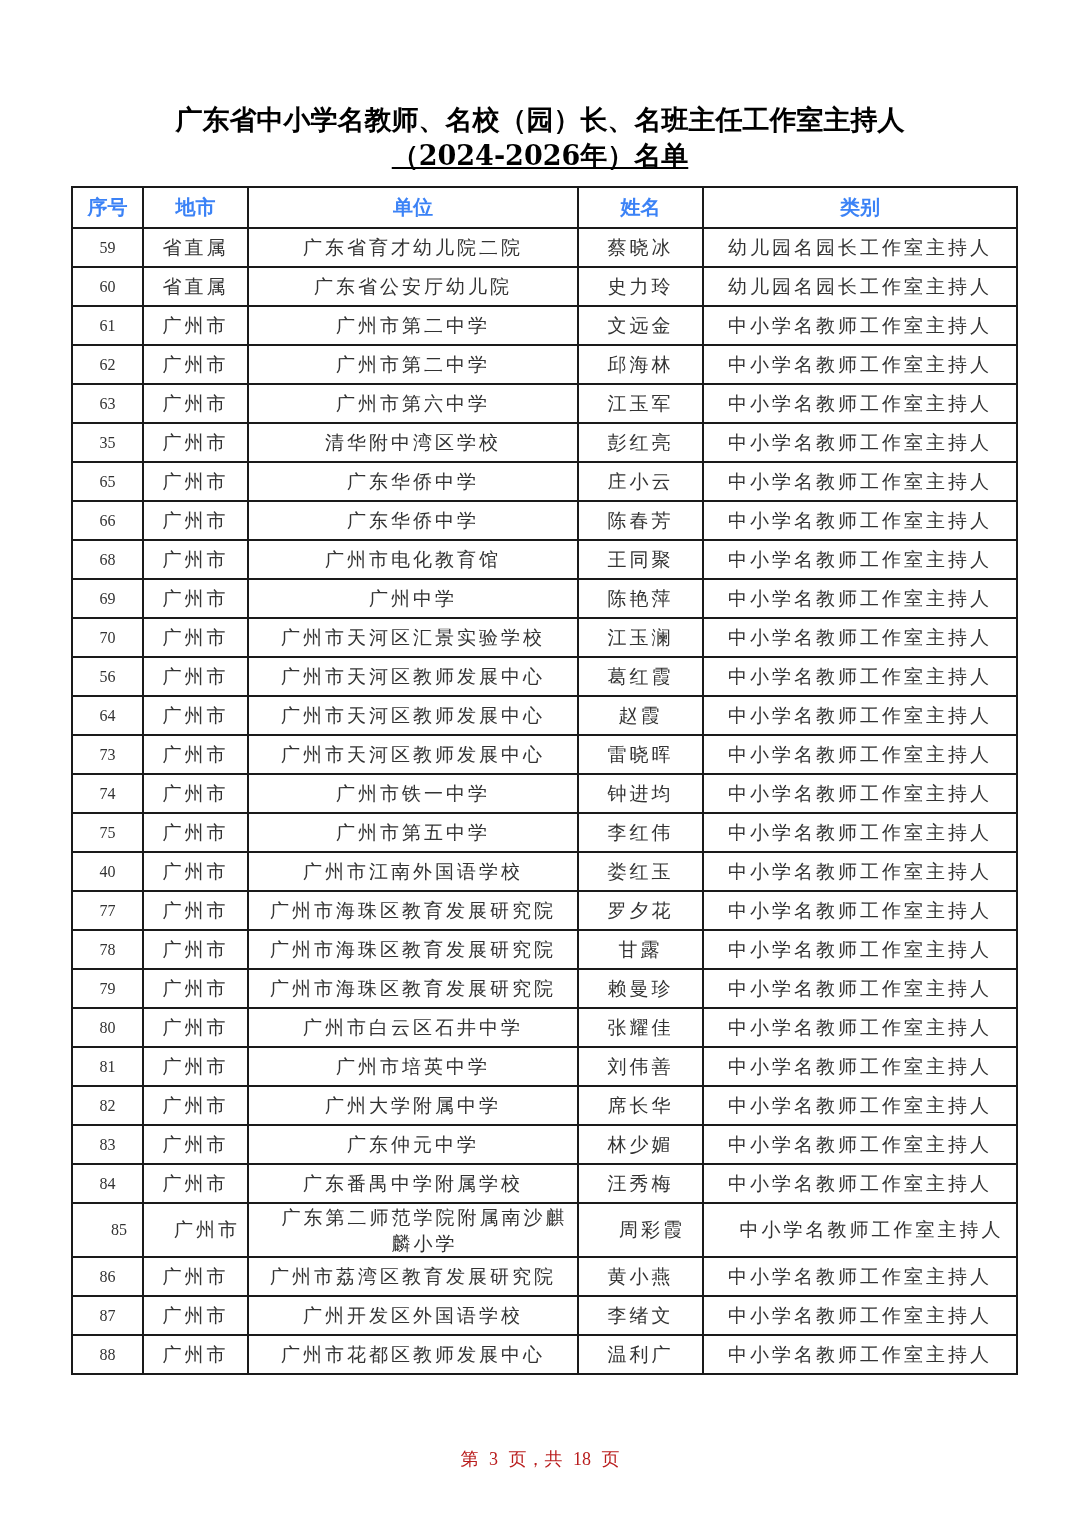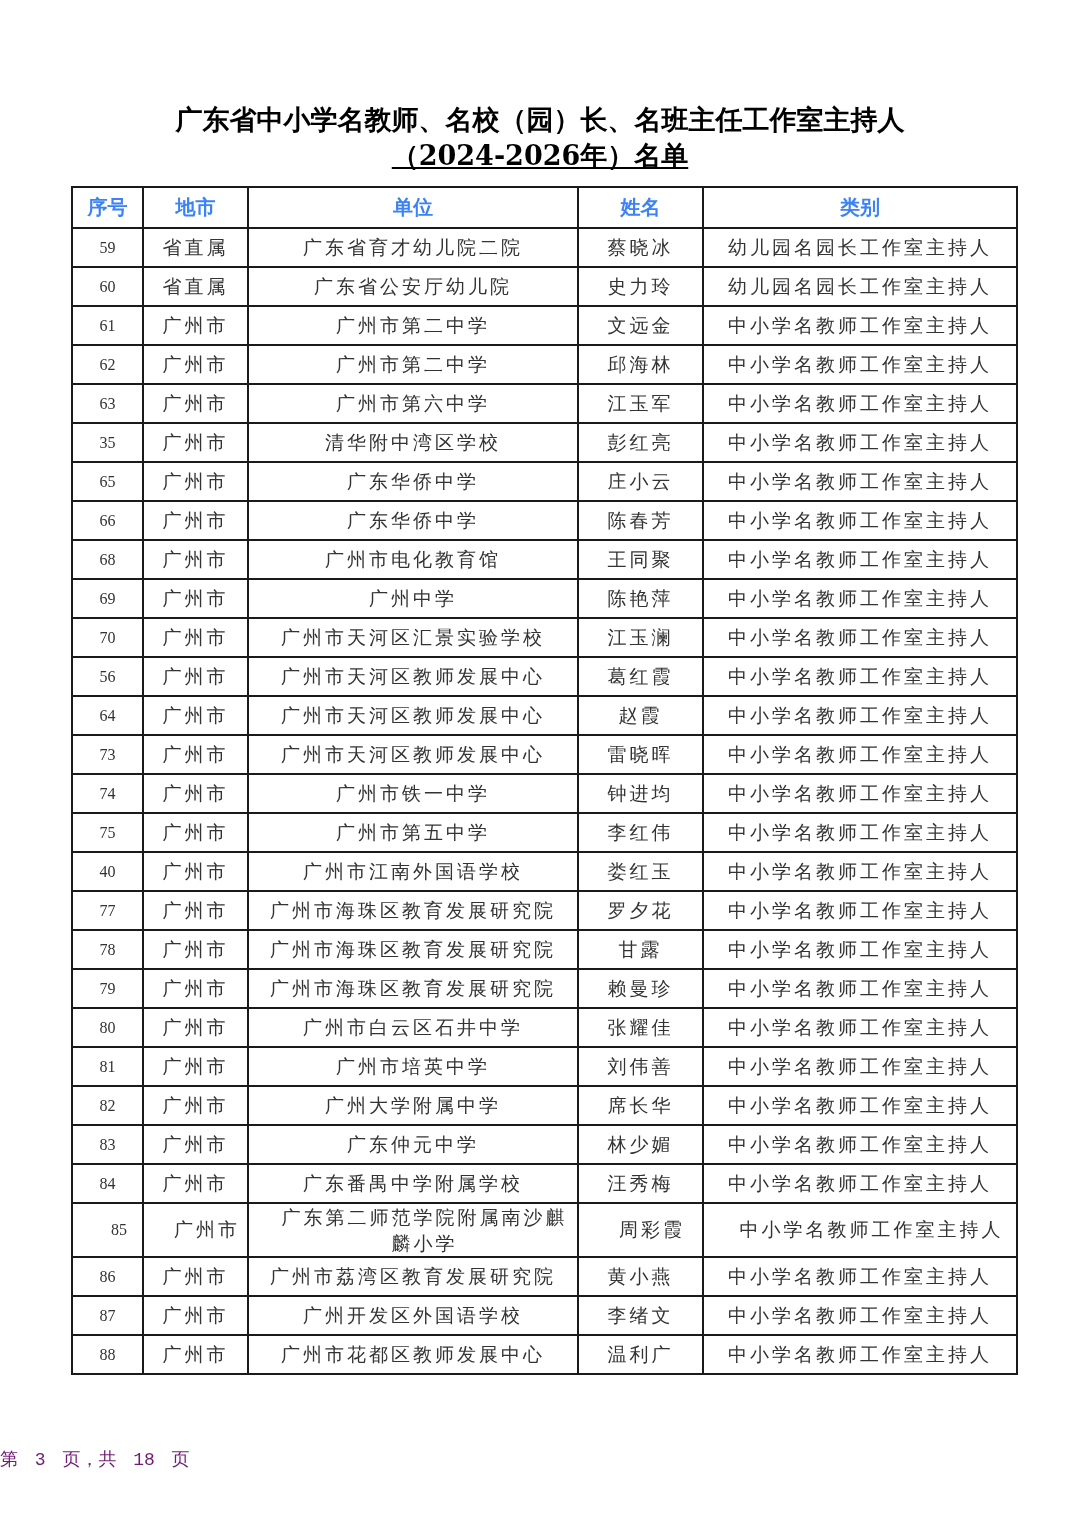--- a/index.html
+++ b/index.html
@@ -13,22 +13,22 @@
   table.list { position: absolute; left: 71px; top: 186px; width: 945px;
                border-collapse: collapse; table-layout: fixed; }
   table.list td, table.list th { border: 2px solid #1a1a1a; text-align: center;
                vertical-align: middle; padding: 0; overflow: hidden; }
   table.list th { height: 39px; font-family: "DejaVu Sans", "Liberation Sans", sans-serif;
                font-weight: bold; font-size: 20px; color: #3b82f6; }
   table.list td { height: 37px; font-size: 19px; letter-spacing: 3px; color: #333; }
   table.list td.num { letter-spacing: 0; font-family: "Liberation Serif", serif; font-size: 16px; }
   table.list tr.tall td { height: 46px; padding-left: 23px; }
   td.unit-wrap { line-height: 26px; padding: 0 6px; }
-  .footer { position: absolute; top: 1447px; left: 0; width: 1080px; text-align: left;
-            font-family: Liberation Mono, monospace; font-size: 18px; color: #701a75;
+  .footer { position: absolute; top: 1447px; left: 0; width: 1080px; text-align: center;
+            font-family: Liberation Serif, serif; font-size: 18px; color: #b91c1c;
             word-spacing: 6px; }
 </style>
 </head>
 <body>
 
 <div class="title l1">广东省中小学名教师、名校（园）长、名班主任工作室主持人</div>
 <div class="title l2">（2024-2026年）名单</div>
 
 <table class="list">
   <colgroup>

